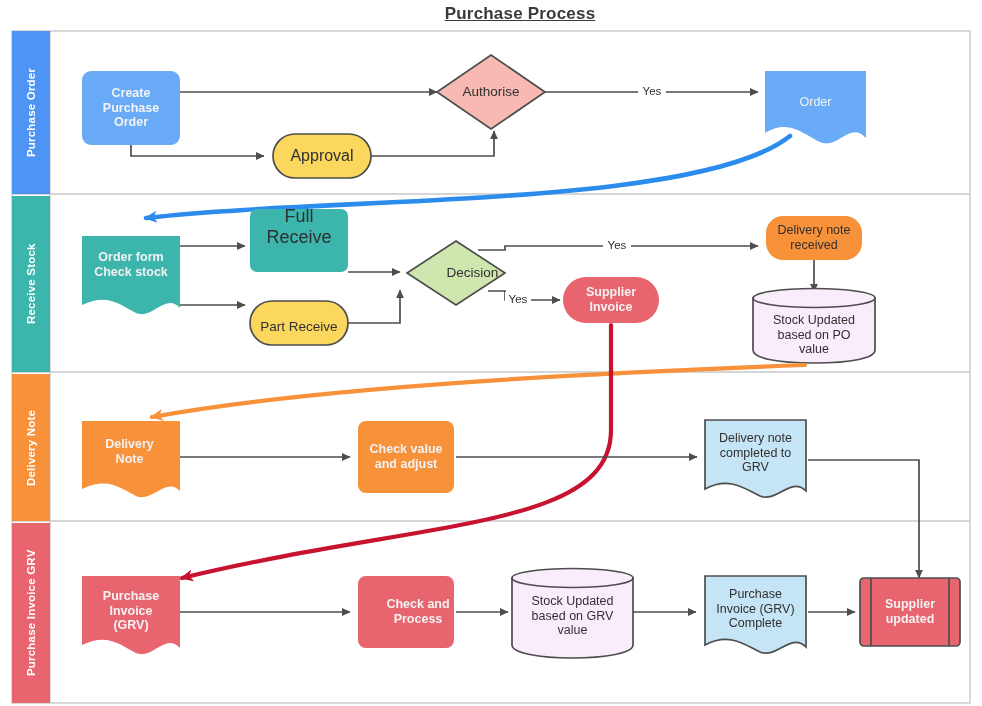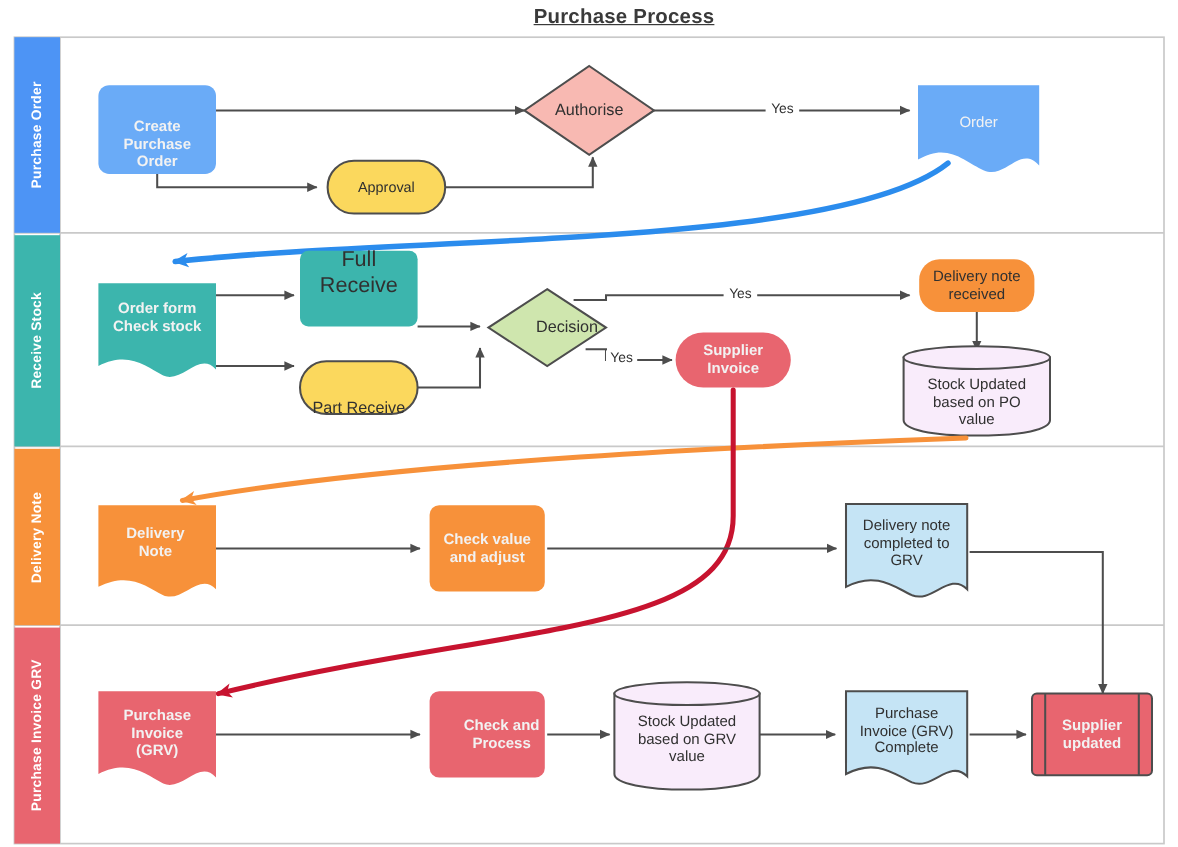--- a/index.html
+++ b/index.html
@@ -149,36 +149,36 @@
       <rect x="603" y="238" width="28" height="16"></rect>
       <rect x="505" y="292" width="26" height="16"></rect>
     </g>
   </svg>
 
   <div class="laneLabel" style="left:12px;top:31px;width:38px;height:163px;">Purchase Order</div>
   <div class="laneLabel" style="left:12px;top:196px;width:38px;height:176px;">Receive Stock</div>
   <div class="laneLabel" style="left:12px;top:374px;width:38px;height:147px;">Delivery Note</div>
   <div class="laneLabel" style="left:12px;top:523px;width:38px;height:180px;">Purchase Invoice GRV</div>
 
-  <div class="nodeLabel" style="left:82px;top:71px;width:98px;height:74px;color:#f2f2f2;font-weight:bold;font-size:12.5px;white-space:pre-line;margin-top:12px;">Create
+  <div class="nodeLabel" style="left:82px;top:71px;width:98px;height:74px;color:#f2f2f2;font-weight:bold;font-size:12.5px;white-space:pre-line;">Create
 Purchase
 Order</div>
 
-  <div class="nodeLabel" style="left:273px;top:134px;width:98px;height:44px;color:#303030;font-size:12px;">Approval</div>
+  <div class="nodeLabel" style="left:273px;top:134px;width:98px;height:44px;color:#303030;font-size:16px;">Approval</div>
 
   <div class="nodeLabel" style="left:441px;top:78px;width:100px;height:28px;color:#303030;font-size:13.5px;">Authorise</div>
 
   <div class="nodeLabel" style="left:765px;top:88px;width:101px;height:28px;color:#f2f2f2;font-size:12.5px;">Order</div>
 
   <div class="nodeLabel" style="left:82px;top:245px;width:98px;height:40px;color:#f2f2f2;font-weight:bold;font-size:12.5px;white-space:pre-line;">Order form
 Check stock</div>
 
   <div class="nodeLabel" style="left:250px;top:214px;width:98px;height:26px;color:#303030;font-size:18px;">Full Receive</div>
 
-  <div class="nodeLabel" style="left:250px;top:318px;width:98px;height:44px;color:#303030;font-size:13.5px;">Part Receive</div>
+  <div class="nodeLabel" style="left:250px;top:305px;width:98px;height:44px;color:#303030;font-size:13.5px;">Part Receive</div>
 
   <div class="nodeLabel" style="left:424px;top:259px;width:97px;height:28px;color:#303030;font-size:13.5px;">Decision</div>
 
   <div class="nodeLabel" style="left:563px;top:277px;width:96px;height:46px;color:#f2f2f2;font-weight:bold;font-size:12.5px;white-space:pre-line;">Supplier
 Invoice</div>
 
   <div class="nodeLabel" style="left:766px;top:216px;width:96px;height:44px;color:#303030;font-size:12.5px;white-space:pre-line;">Delivery note
 received</div>
 
   <div class="nodeLabel" style="left:755px;top:307px;width:118px;height:56px;color:#303030;font-size:12.5px;white-space:pre-line;">Stock Updated

